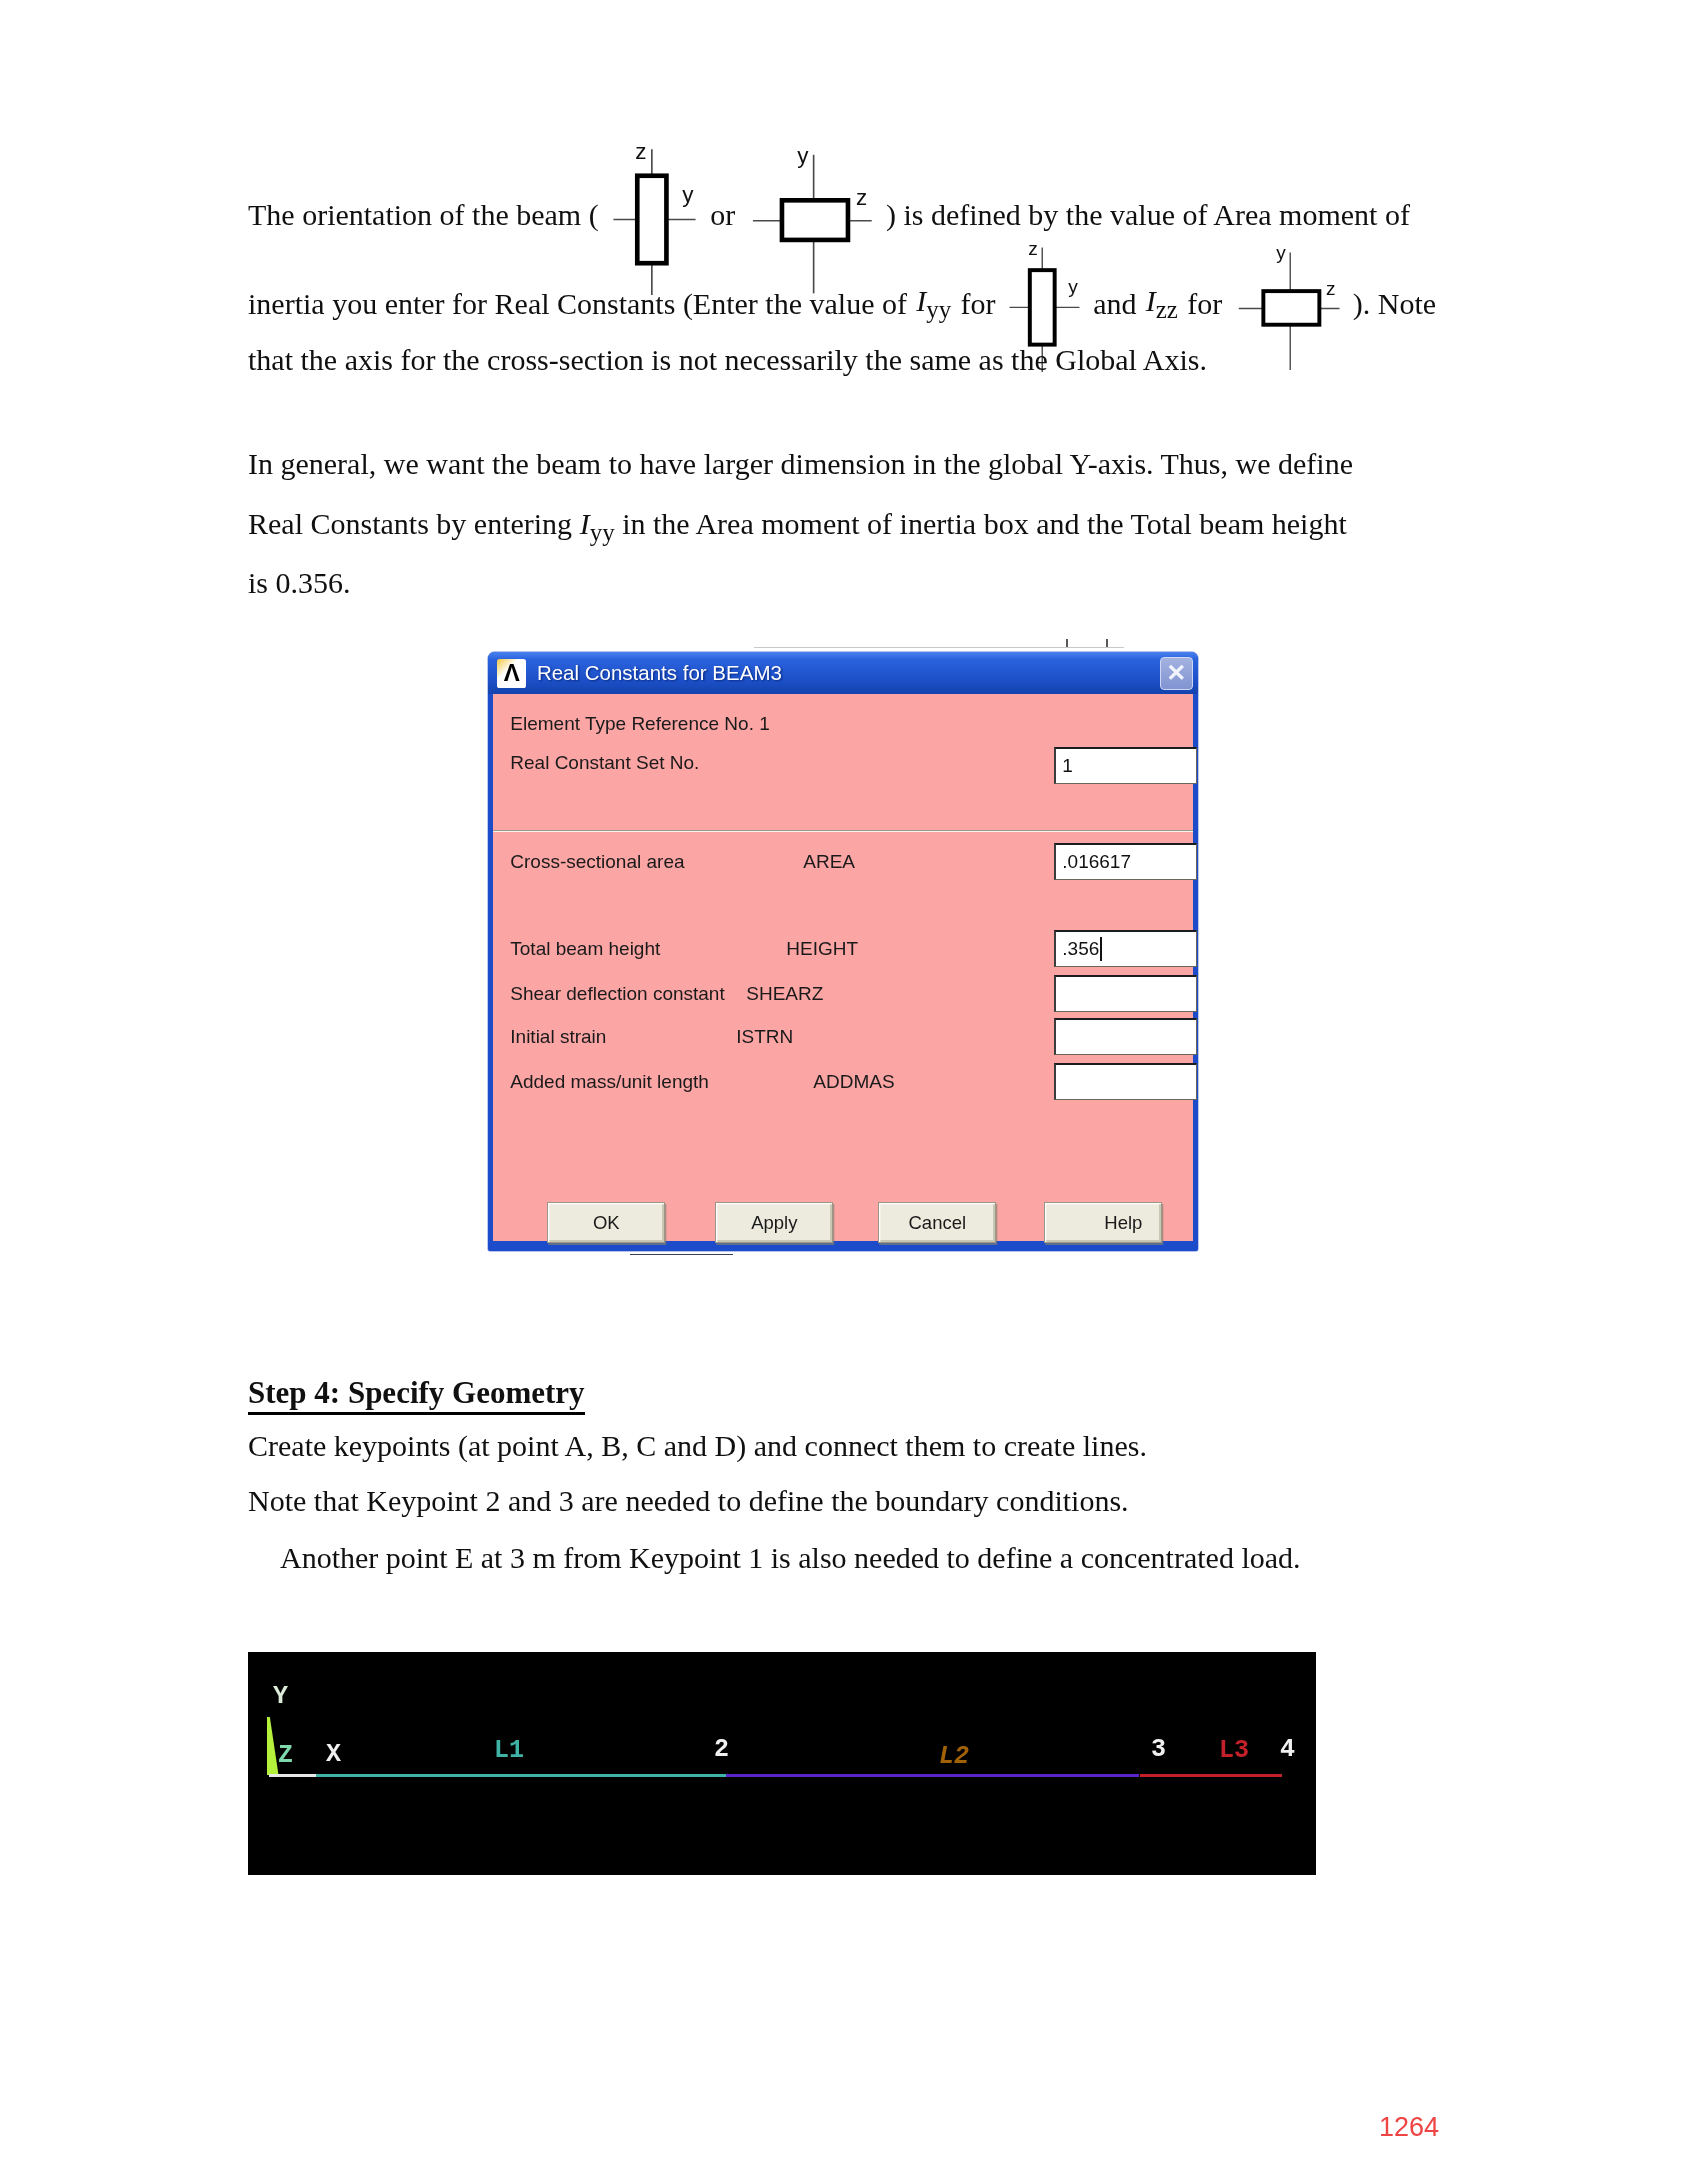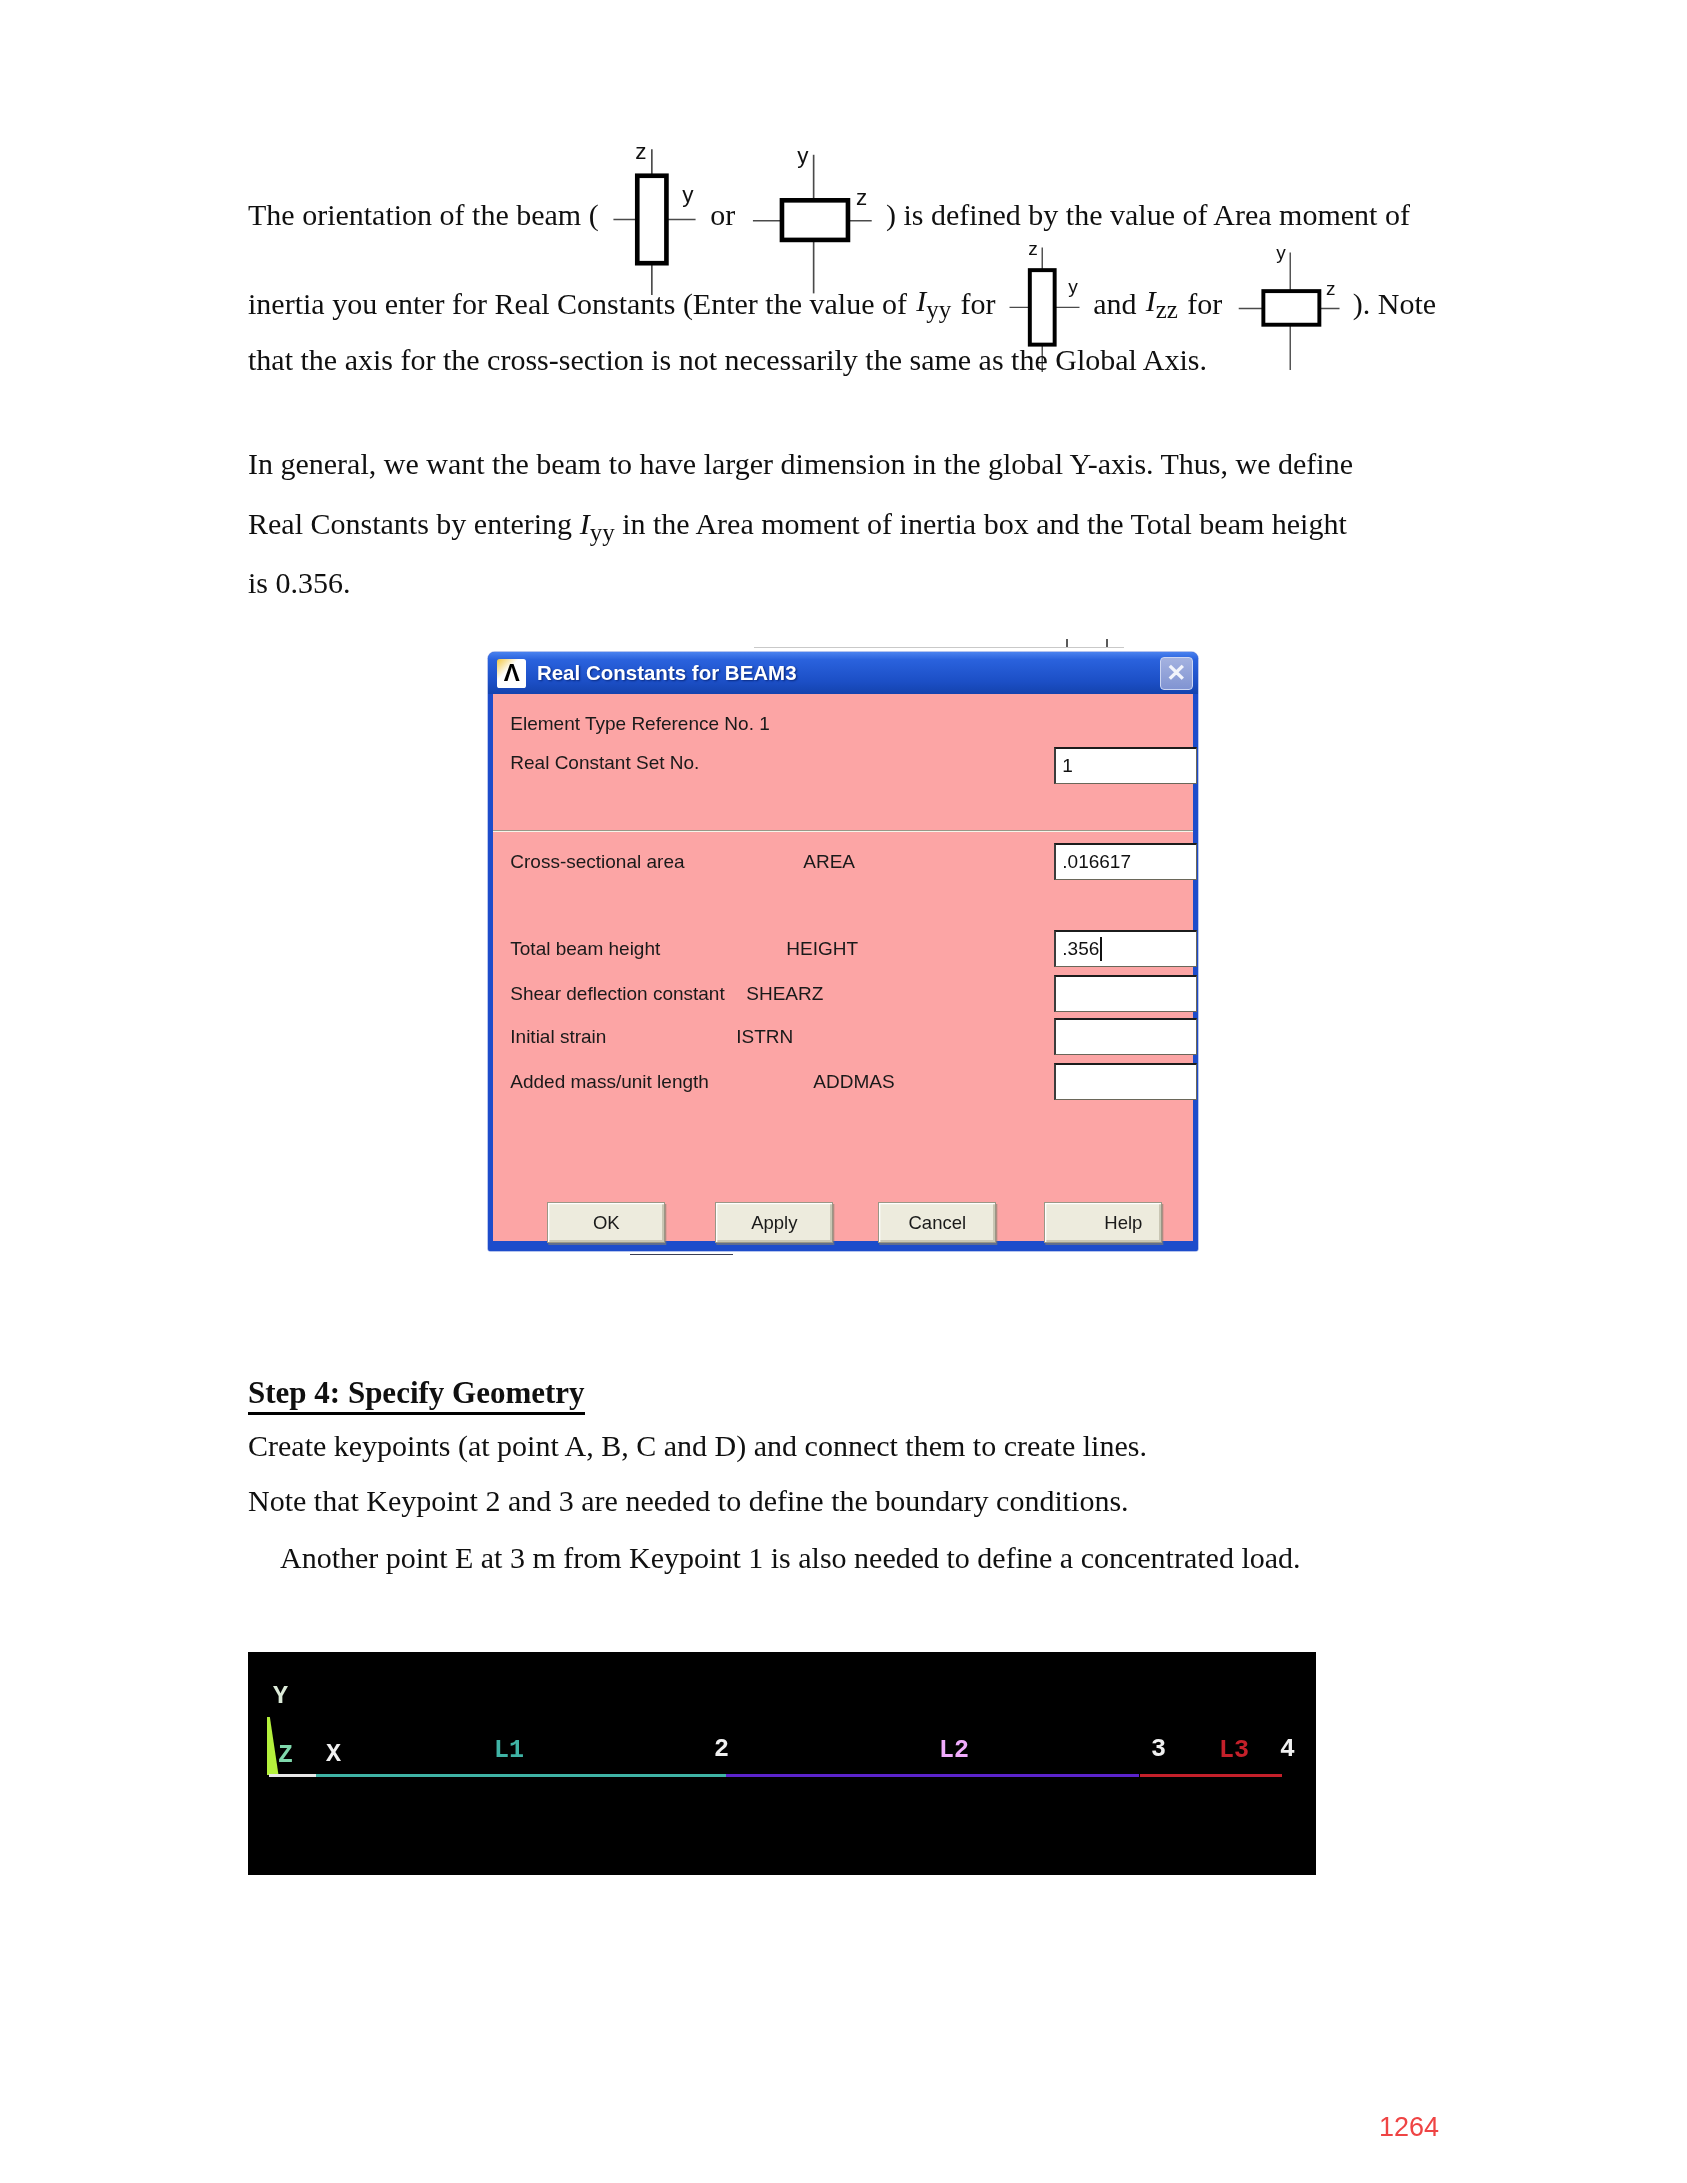--- a/index.html
+++ b/index.html
@@ -27,21 +27,21 @@
             background:#1d4ccb; border-radius:6.6px 6.6px 2.6px 2.6px;
             padding:0 5.3px 9.3px 5.3px; box-shadow:0 0 0 0.7px #9db0e8; }
   .titlebar { position:relative; height:42px; margin:0 -5.3px; border-radius:6.6px 6.6px 0 0;
               background:linear-gradient(180deg,#4a82ef 0%,#2a62dd 18%,#1c4fc6 70%,#1443ae 100%);
               display:flex; align-items:center; }
   .appicon { width:29px; height:29px; margin-left:9.3px; border-radius:2.6px;
              background:linear-gradient(135deg,#f2c63e 0%,#ffffff 38%);
              display:flex; align-items:center; justify-content:center;
              font-family:"Liberation Sans", sans-serif; font-weight:bold; font-size:24px; color:#000; }
   .dtitle { margin-left:10.6px; color:#ffffff; font-family:"Liberation Sans", sans-serif;
-            font-weight:bold; font-size:20.5px; text-shadow:1.3px 1.3px 2px #0a2a80; }
+            font-weight:normal; font-size:20.5px; text-shadow:1.3px 1.3px 2px #0a2a80; }
   .closebtn { position:absolute; right:5.3px; top:4.6px; width:33px; height:33px; border-radius:4px;
               background:linear-gradient(180deg,#a4b2e0 0%,#8194d2 100%);
               border:1.3px solid #cdd6f2; display:flex; align-items:center; justify-content:center; }
   .closebtn span { color:#f2f4fb; font-size:24px; font-weight:bold; font-family:"Liberation Sans",sans-serif; line-height:1; }
   .dbody { position:relative; width:100%; height:547px; background:#fca5a5;
            font-family:"Liberation Sans", sans-serif; font-size:19px; color:#1a1a1a; }
   .etr { position:absolute; left:17px; top:18.5px; }
   .setrow-label { position:absolute; left:17px; top:58px; }
   .dinput { position:absolute; left:561px; width:143px; height:37px; background:#ffffff;
             border:1.3px solid #6a675a; border-top:2.6px solid #1c1c1c; border-left:2px solid #3c3c3c;
@@ -208,21 +208,21 @@
     <span class="glabel" style="left: 30px; top: 91px; color: rgb(127, 216, 172);">Z</span>
     <span class="glabel" style="left: 78px; top: 90px; color: rgb(240, 240, 240);">X</span>
 
     <div class="seg" style="left: 20.5px; width: 48px; background: rgb(232, 232, 232);"></div>
     <div class="seg" style="left: 68px; width: 410px; background: rgb(63, 179, 165);"></div>
     <div class="seg" style="left: 478px; width: 413px; background: rgb(91, 35, 204);"></div>
     <div class="seg" style="left: 892px; width: 142px; background: rgb(196, 32, 42);"></div>
 
     <span class="glabel" style="left: 246px; top: 86px; color: rgb(63, 179, 165);">L1</span>
     <span class="glabel kp" style="left:466px; top:85px;">2</span>
-    <span class="glabel" style="left: 691px; top: 86px; color: #f0abfc;">L2</span>
+    <span class="glabel" style="left: 691px; top: 92px; color: #a16207; font-style: italic;">L2</span>
     <span class="glabel kp" style="left:903px; top:85px;">3</span>
     <span class="glabel" style="left: 971px; top: 86px; color: rgb(196, 32, 42);">L3</span>
     <span class="glabel kp" style="left:1032px; top:85px;">4</span>
   </div>
 
   <div class="pageno">1264</div>
 
 </div>
 
 

